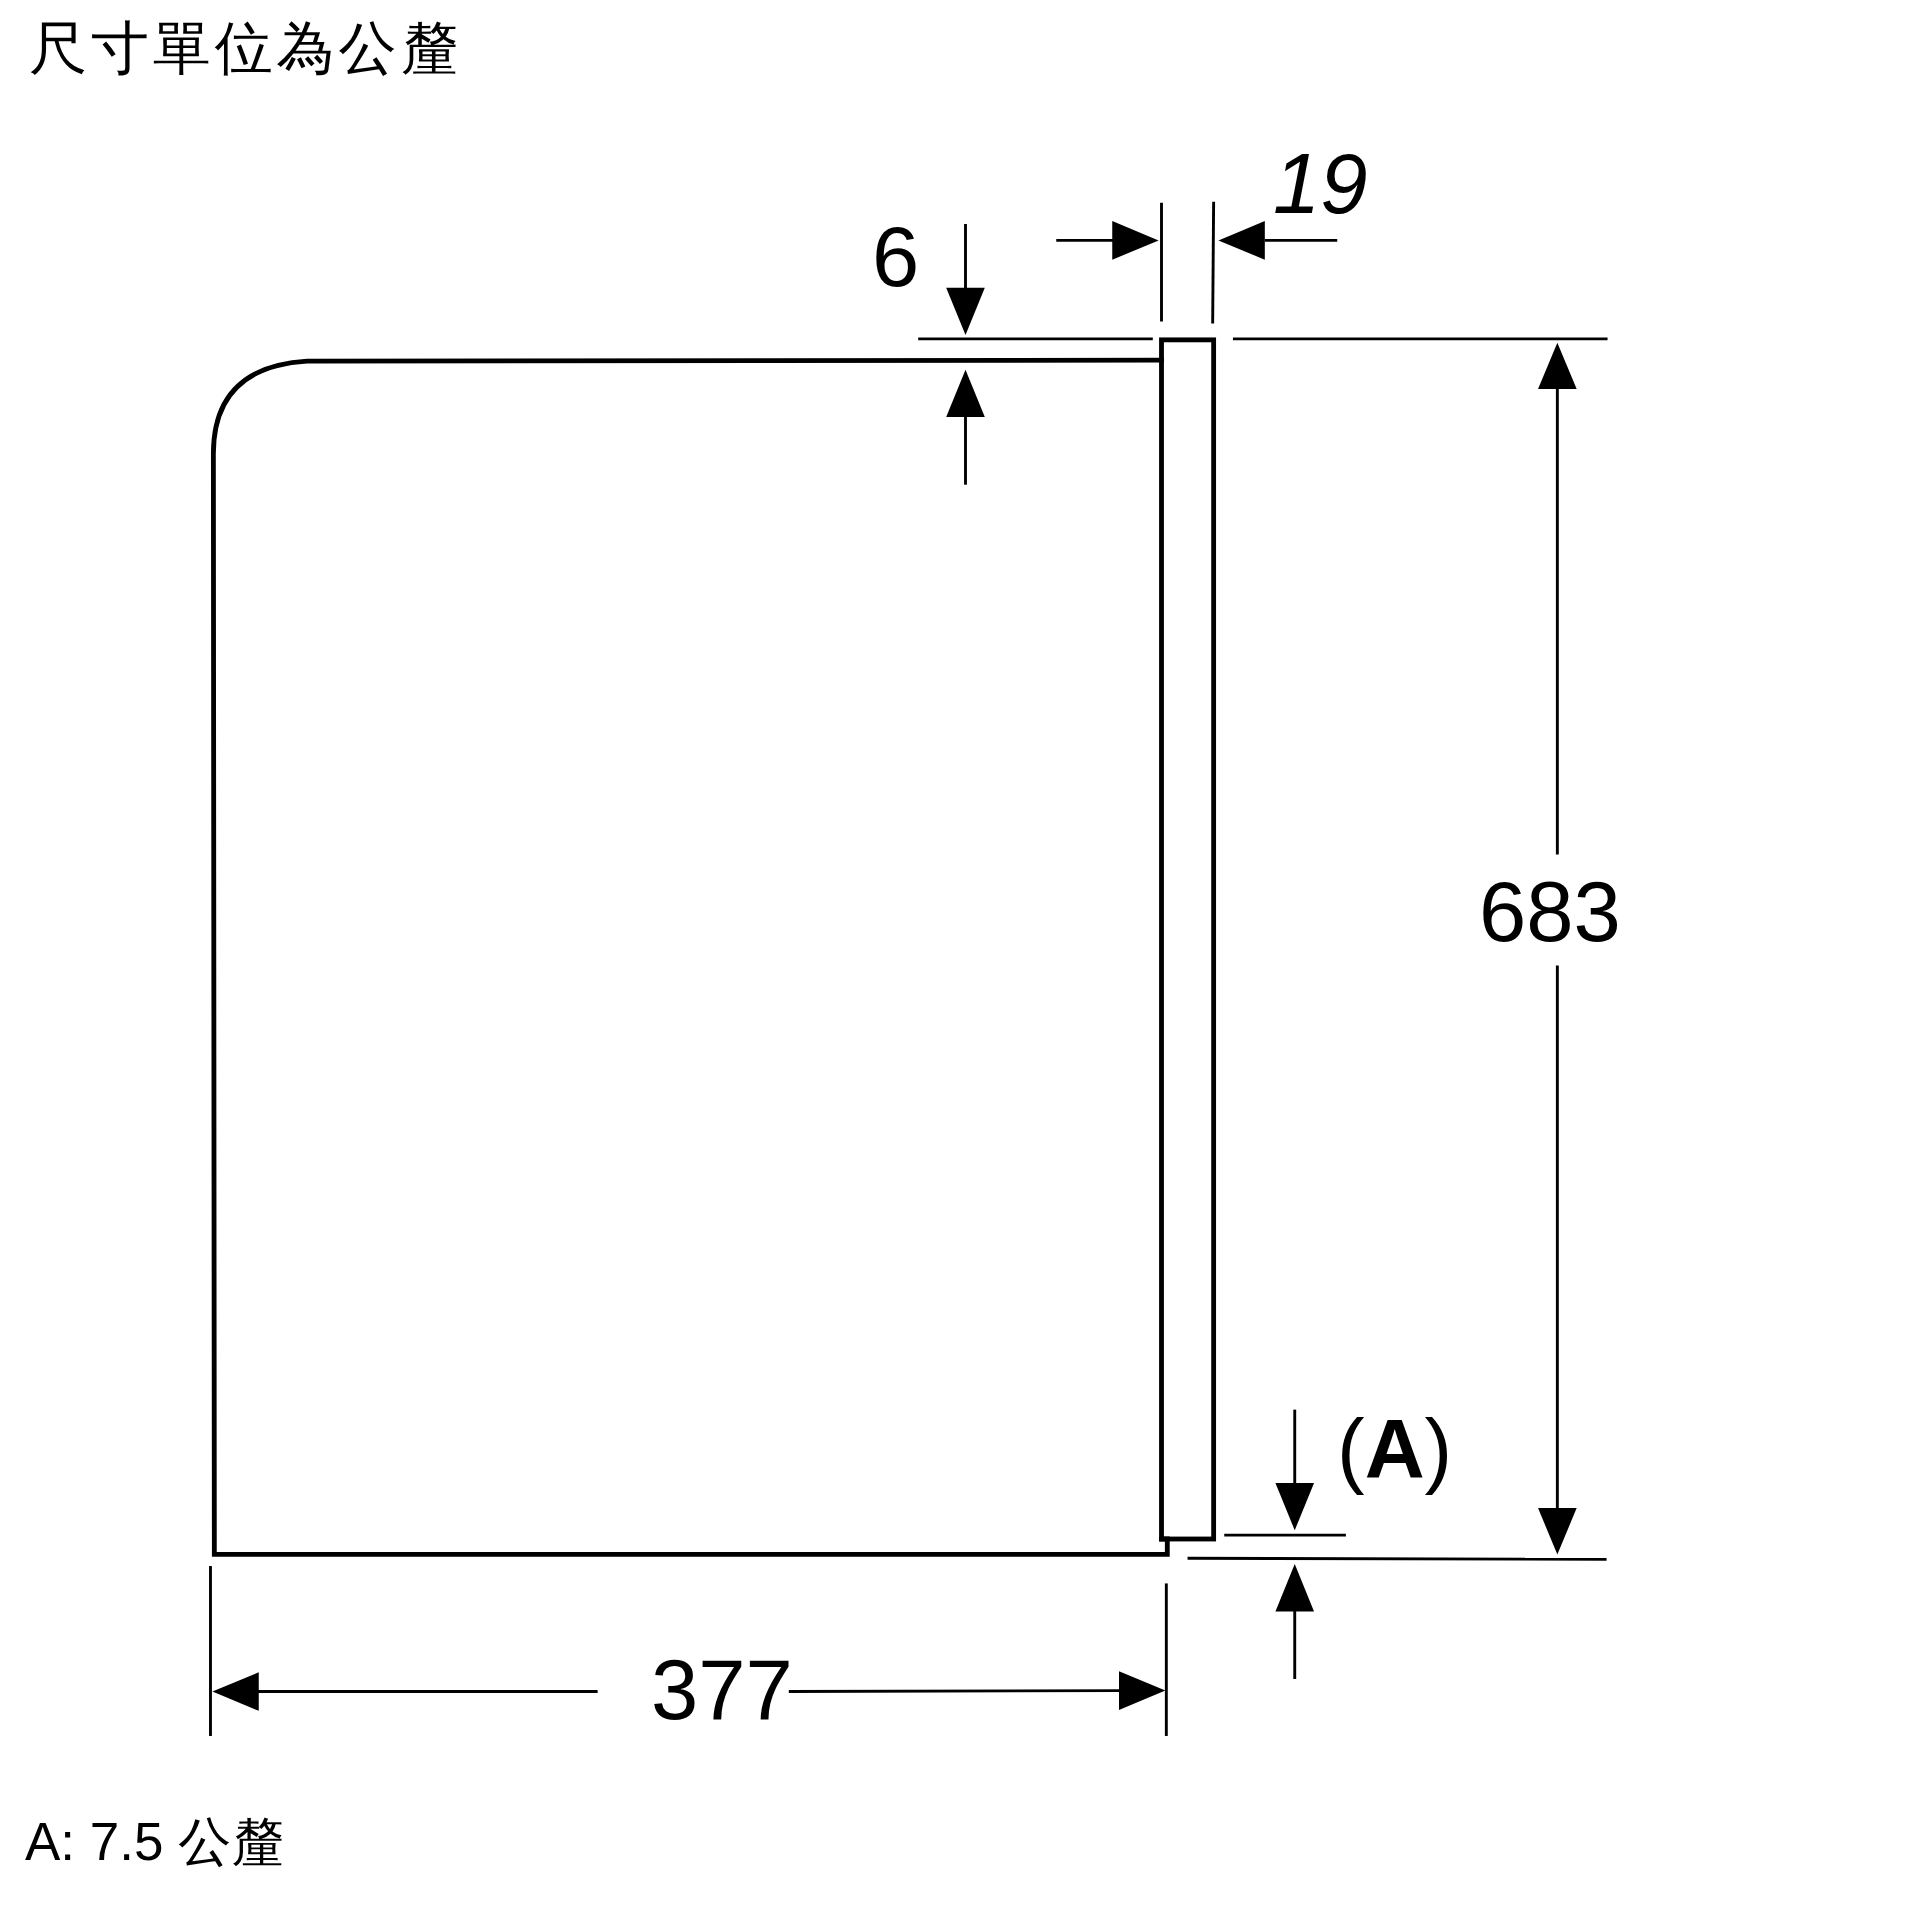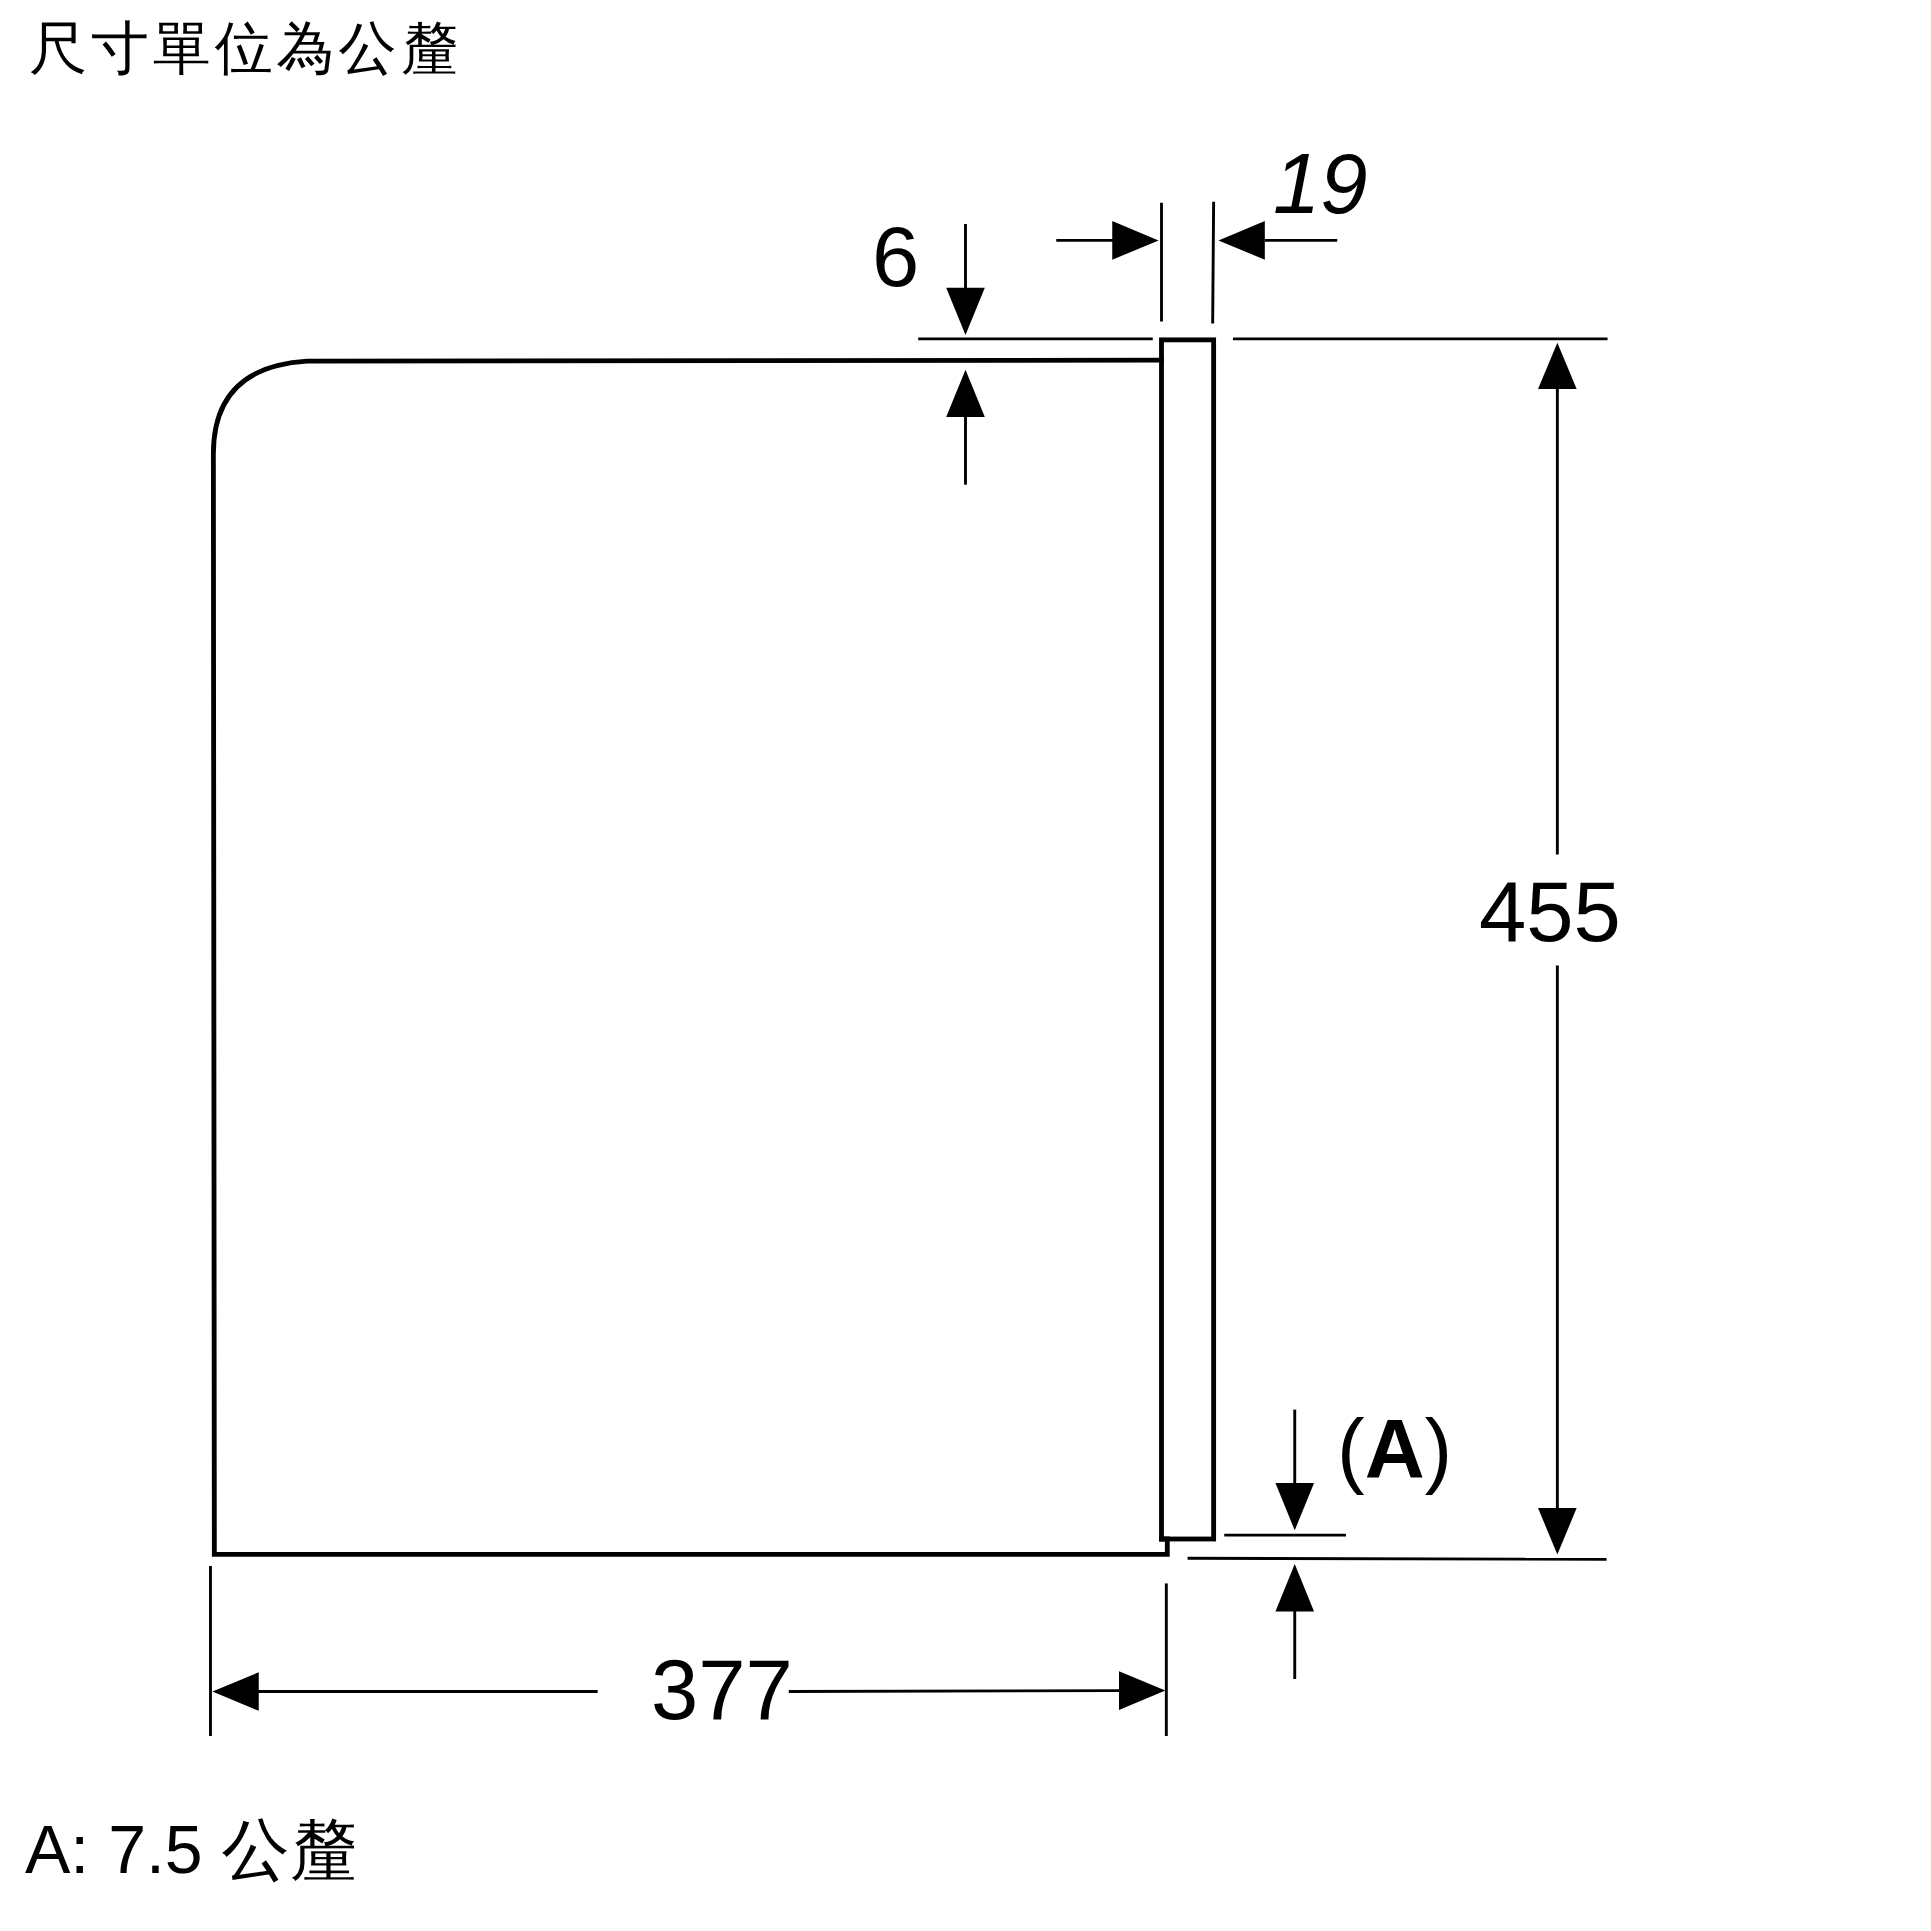--- a/index.html
+++ b/index.html
@@ -1,20 +1,20 @@
 <!DOCTYPE html>
 <html><head>
 <meta charset="utf-8">
 <style>
   html, body { margin:0; padding:0; background:#ffffff; }
   body { width:1931px; height:1931px; position:relative; overflow:hidden;
          font-family:"Liberation Sans","DejaVu Sans",sans-serif; color:#000; }
   .txt { position:absolute; white-space:nowrap; line-height:1; }
   #title { left:29px; top:19px; font-size:58px; letter-spacing:3.9px; font-family:"DejaVu Sans",sans-serif; }
-  #footer { left:25px; top:1815px; font-size:68px; font-family:"Liberation Sans","DejaVu Sans",sans-serif; }
+  #footer { left:25px; top:1815px; font-size:53px; font-family:"Liberation Sans","DejaVu Sans",sans-serif; }
   .dim { font-size:85px; }
   #dim6 { left:872px; top:214px; }
   #dim19 { left:1273px; top:141px;font-style:italic; }
   #dim455 { left:1479px; top:869px; }
   #dim377 { left:621px; top:1647px;margin-left:30px; }
   #dimA { left:1337px; top:1408px; font-size:83px; }
   #dimA b { font-weight:bold; }
   svg#drawing { position:absolute; left:0; top:0; }
 </style>
 </head>
@@ -74,18 +74,18 @@
     <polygon points="1321,1536 1361,1536 1341,1585"></polygon>
     <polygon points="1321,1669 1361,1669 1341,1620"></polygon>
 
     <polygon points="268,1732 268,1772 220,1752"></polygon>
     <polygon points="1159,1731 1159,1771 1207,1751"></polygon>
   </g>
 </svg>
 
 <div class="txt dim" id="dim6">6</div>
 <div class="txt dim" id="dim19">19</div>
-<div class="txt dim" id="dim455">455</div>
+<div class="txt dim" id="dim455">683</div>
 <div class="txt dim" id="dim377">377</div>
 <div class="txt" id="dimA"><span>(</span><b>A</b><span>)</span></div>
 
 <div class="txt" id="footer">A: 7.5 公釐</div>
 
 
 </body></html>

